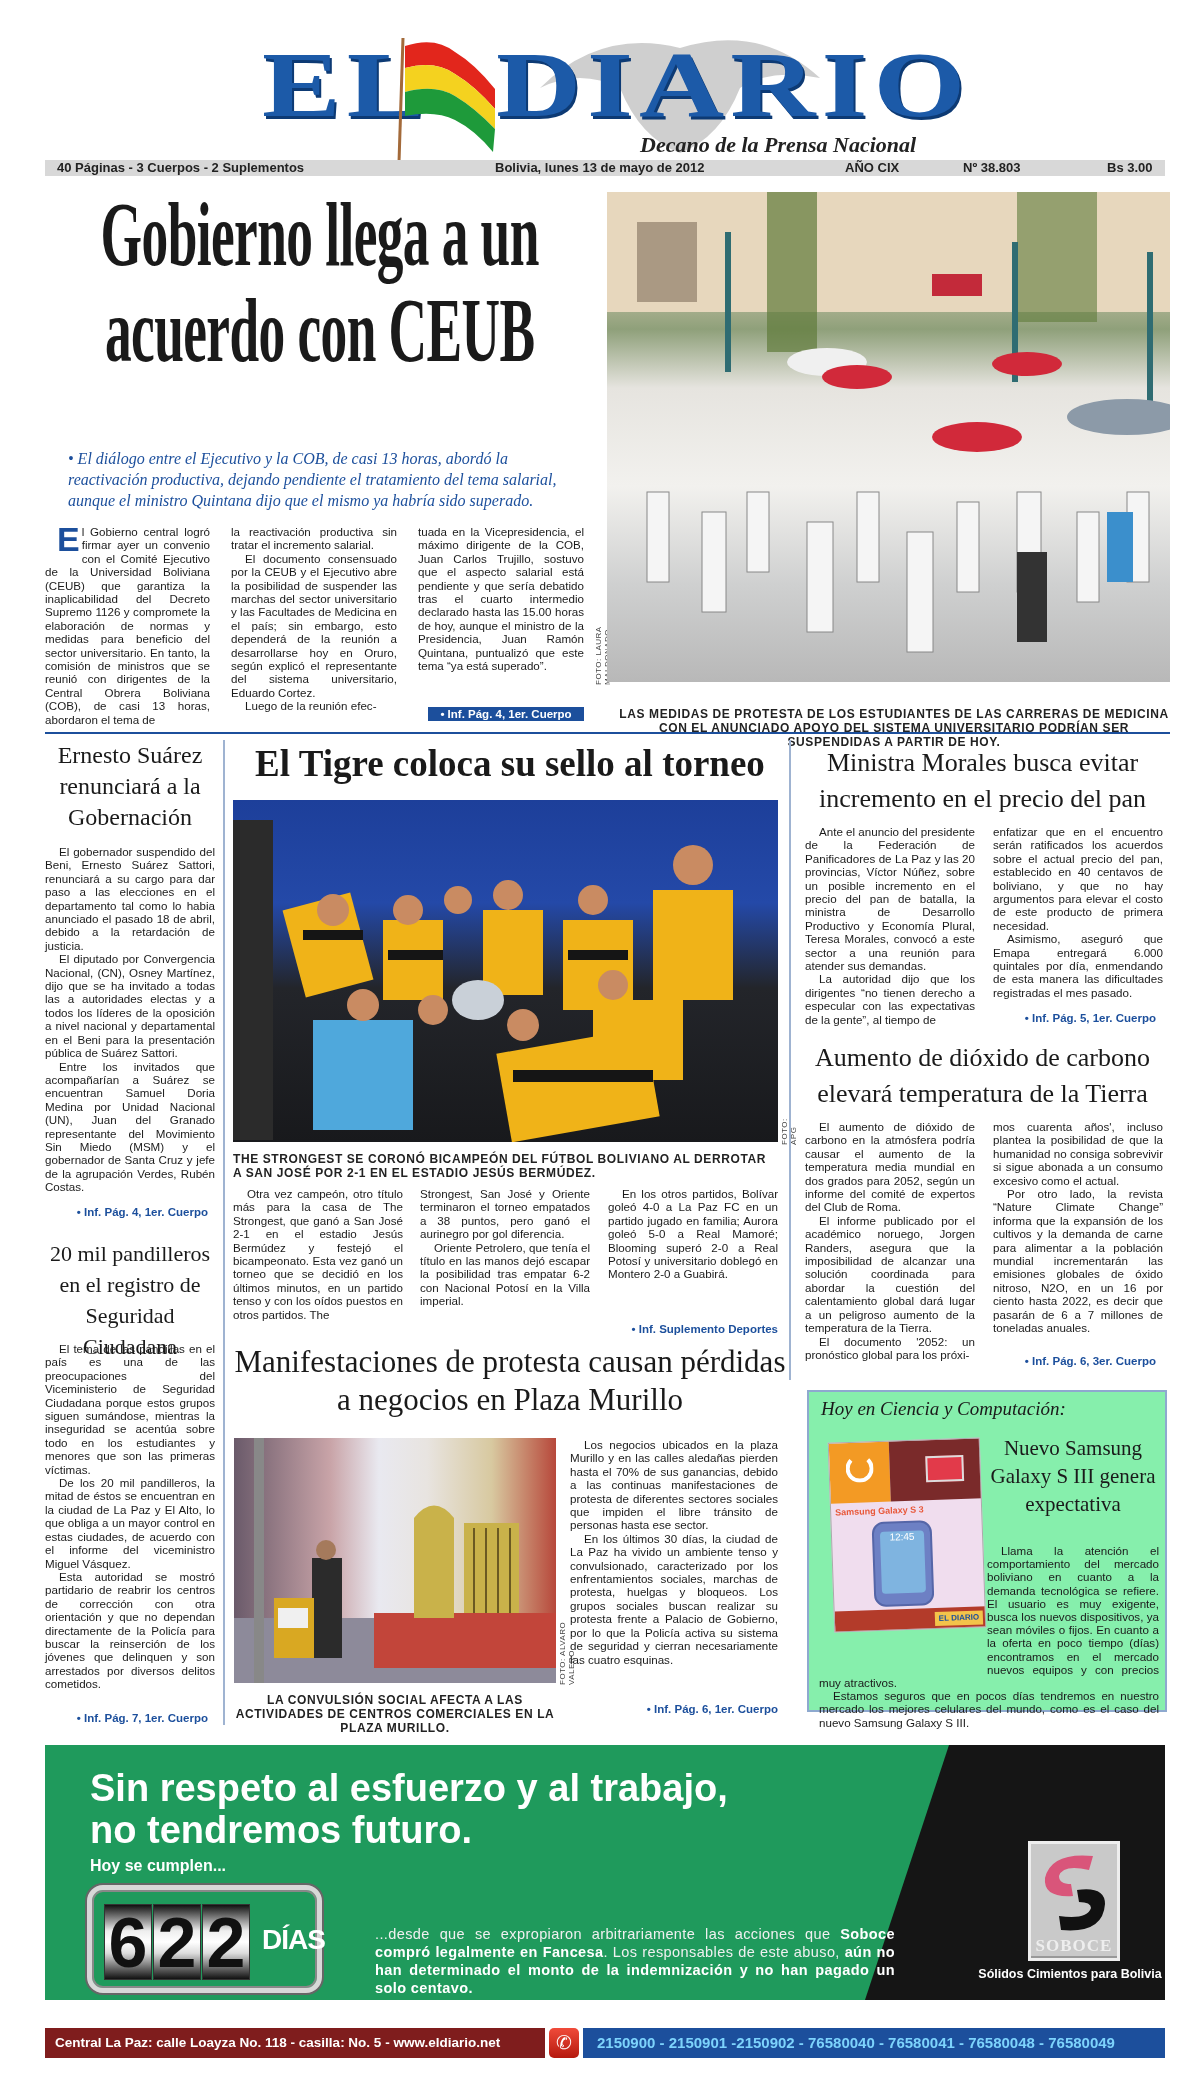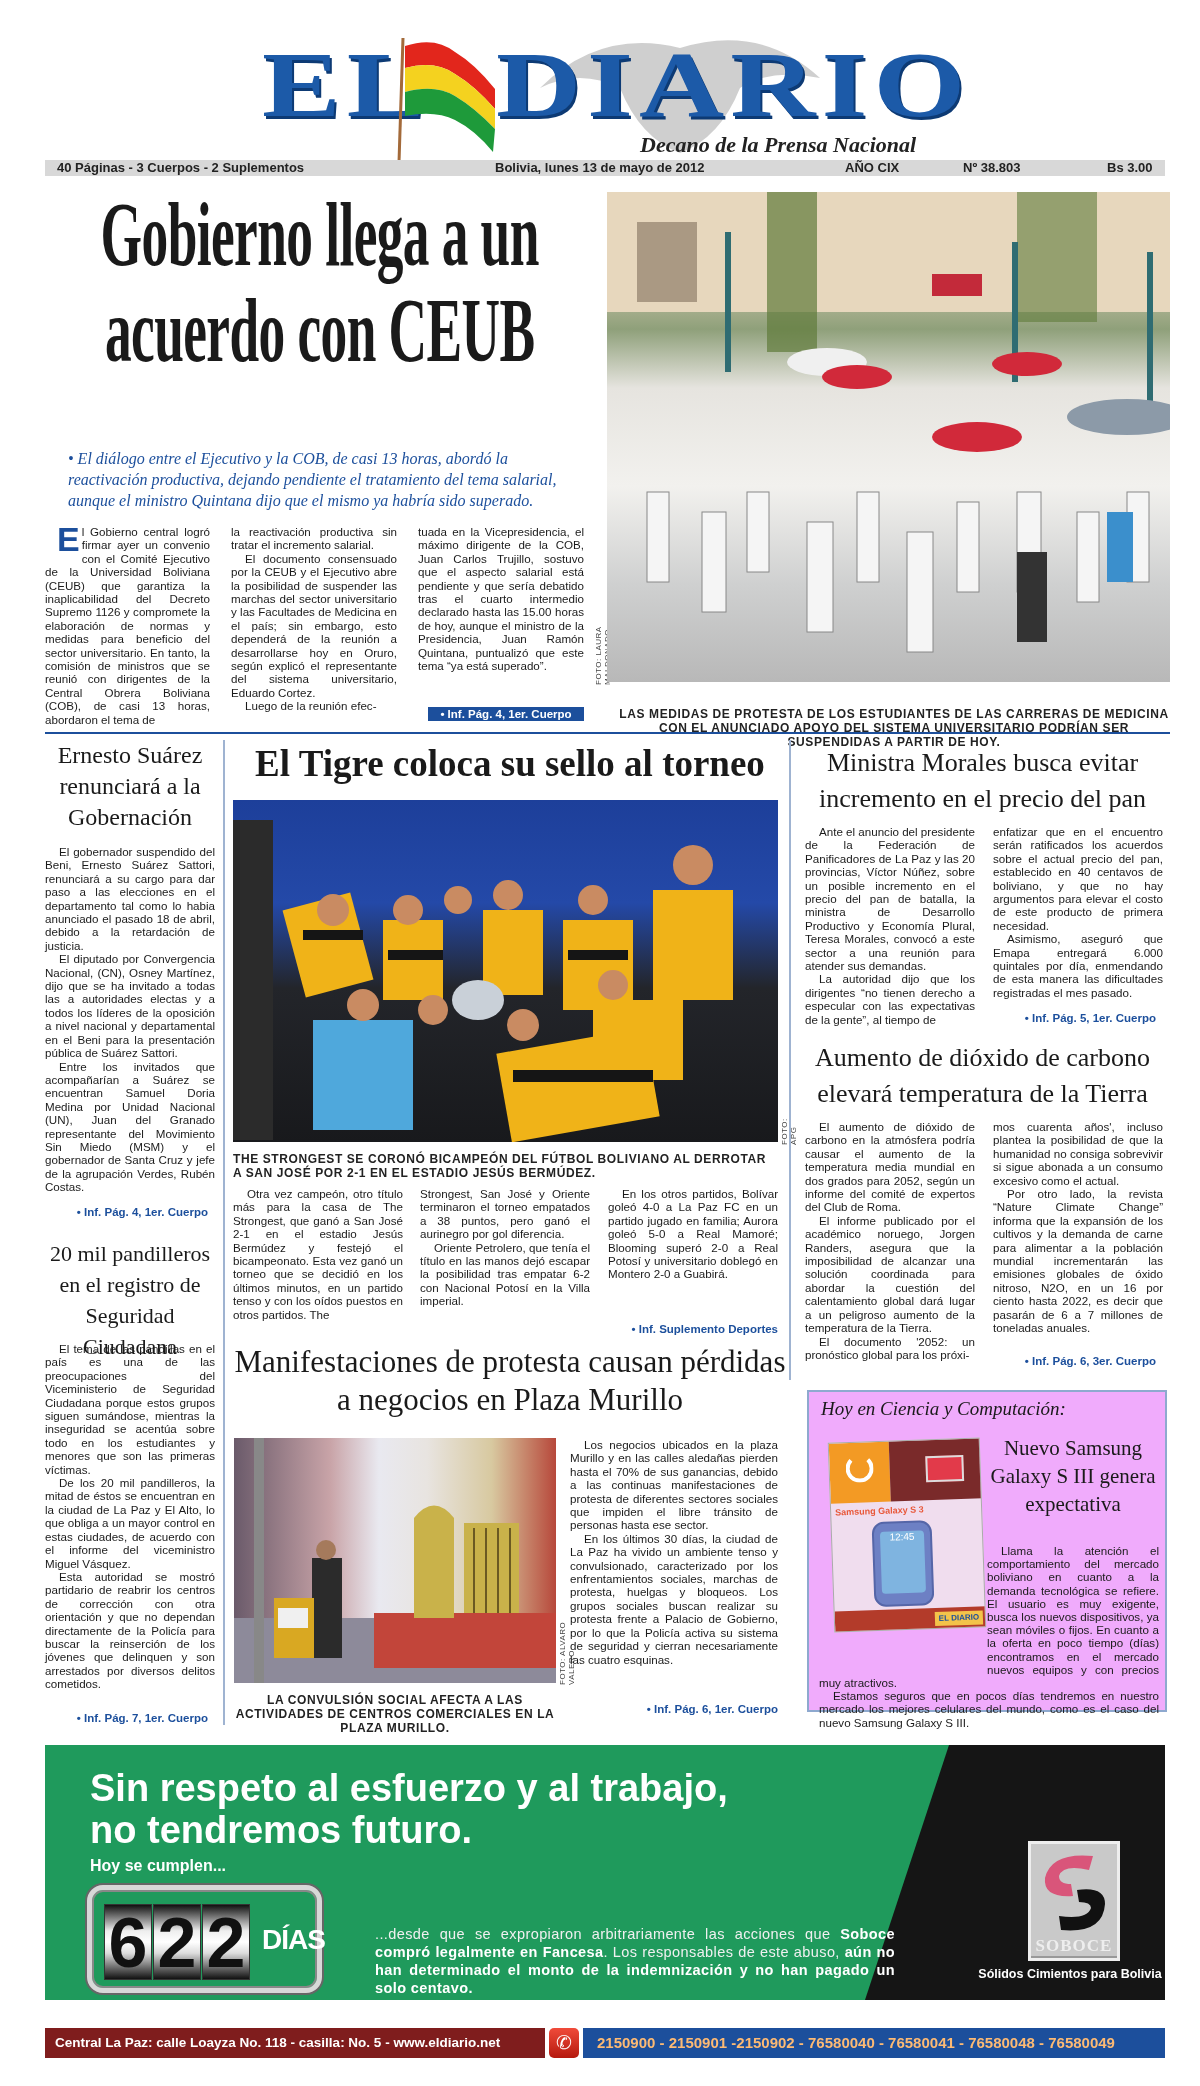--- a/index.html
+++ b/index.html
@@ -42,24 +42,24 @@
   #counter-unit { position: absolute; left: 170px; top: 34px; font-size: 28px; font-weight: bold; color: #fff; letter-spacing: -1px; }
   #ad-text { left: 330px; top: 180px; width: 520px; font-size: 14.5px; line-height: 18px; color: #f0f0f0; text-align: justify; letter-spacing: 0.4px; }
   #ad-text b { color: #fff; }
   #soboce-logo { left: 983px; top: 96px; width: 92px; height: 120px; background: #c9c9c9; border: 3px solid #eee; }
   #soboce-slogan { left: 880px; top: 222px; width: 290px; text-align: center; font-size: 12.5px; font-weight: bold; color: #fff; }
 
   
   #footer { left: 45px; top: 2028px; width: 1120px; height: 30px; }
   #footer-left { position: absolute; left: 0; top: 0; width: 500px; height: 30px; background: #7f1d1d; color: #fff; font-size: 13.5px; font-weight: bold; line-height: 30px; padding-left: 10px; }
   #phone-icon { position: absolute; left: 504px; top: 0; width: 30px; height: 30px; background: linear-gradient(#f04b3a, #b5190e); border-radius: 5px; color: #fff; font-size: 19px; text-align: center; line-height: 30px; }
-  #footer-right { position: absolute; left: 538px; top: 0; width: 582px; height: 30px; background: #1c4f9c; color: #fdba74; font-size: 15px; font-weight: bold; line-height: 30px; padding-left: 14px; }
-
-  
-  #sci-box { left: 807px; top: 1390px; width: 360px; height: 322px; background: #f0abfc; border: 2px solid #8ea9cf; }
+  #footer-right { position: absolute; left: 538px; top: 0; width: 582px; height: 30px; background: #1c4f9c; color: #7dd3fc; font-size: 15px; font-weight: bold; line-height: 30px; padding-left: 14px; }
+
+  
+  #sci-box { left: 807px; top: 1390px; width: 360px; height: 322px; background: #86efac; border: 2px solid #8ea9cf; }
 </style>
 </head>
 <body>
 
 <div id="masthead" class="abs">
   <svg id="eagle" class="abs" viewBox="0 0 320 130">
     <path d="M20 60 Q80 0 160 20 Q240 -5 300 50 Q250 40 220 60 Q200 110 160 125 Q120 110 100 60 Q60 40 20 60Z" fill="#777"></path>
   </svg>
   <div id="logo-word" class="abs">EL  DIARIO</div>
   <svg id="flag" class="abs" viewBox="0 0 120 130">

